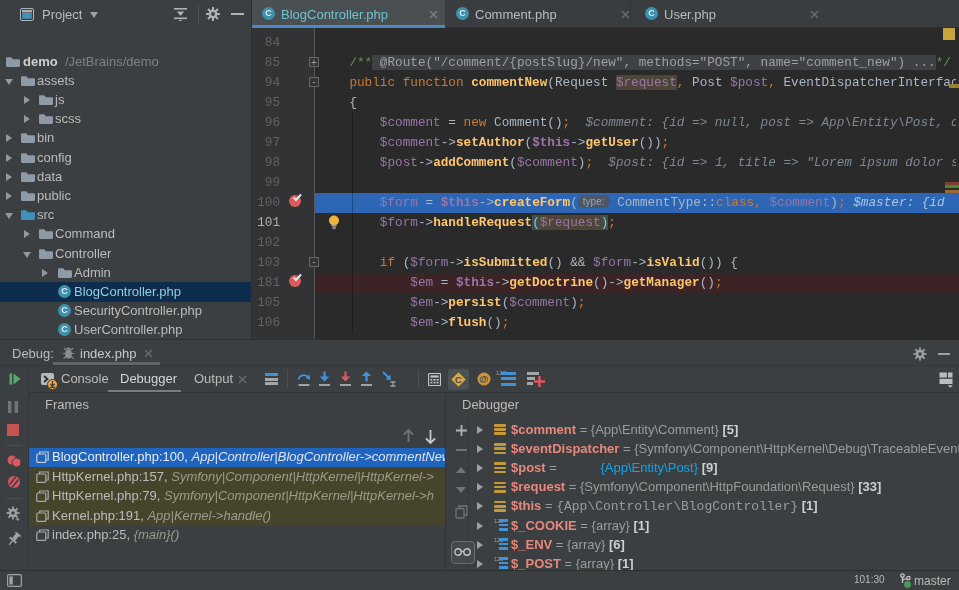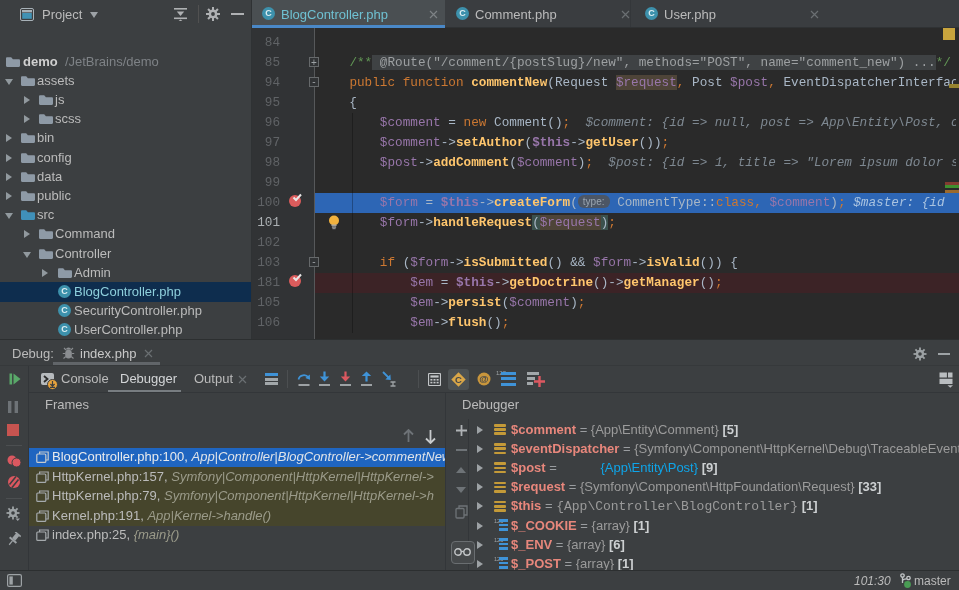--- a/index.html
+++ b/index.html
@@ -531,21 +531,21 @@
         </div>
     </div>
   </div>
 
   <div class="abs" style="left:0;top:570px;width:959px;height:1px;background:#2c2f30;"></div>
   <div class="abs" id="statusbar" style="left:0;top:571px;width:959px;height:19px;background:#3c3f41;">
     <svg class="abs" style="left:7px;top:3px;" width="15" height="13" viewBox="0 0 15 13">
       <rect x="0.6" y="0.6" width="13.8" height="11.8" rx="1.5" fill="none" stroke="#9da2a5" stroke-width="1.2"></rect>
       <rect x="2.4" y="2.4" width="3.4" height="8.2" fill="#9da2a5"></rect>
     </svg>
-    <span class="abs" style="left:854px;top:3px;color:#bbbbbb;font-size:12px;font-style:italic;">101:30</span>
+    <span class="abs" style="left:854px;top:3px;color:#bbbbbb;font-size:10px;">101:30</span>
     <svg class="abs" style="left:899px;top:2px;" width="13" height="15" viewBox="0 0 13 15">
       <circle cx="3.5" cy="2.5" r="1.7" fill="none" stroke="#c3c6c8" stroke-width="1.3"></circle>
       <circle cx="9.5" cy="5" r="1.7" fill="none" stroke="#c3c6c8" stroke-width="1.3"></circle>
       <path d="M3.5 4.2 V10 M3.5 8 Q3.5 6.5 5.5 6.2 L7.8 5.8" fill="none" stroke="#c3c6c8" stroke-width="1.3"></path>
       <circle cx="8.5" cy="11.5" r="3.4" fill="#499c54"></circle>
     </svg>
     <span class="abs" style="left:914px;top:3px;color:#bbbbbb;font-size:12px;">master</span>
   </div>
 </div>
 

